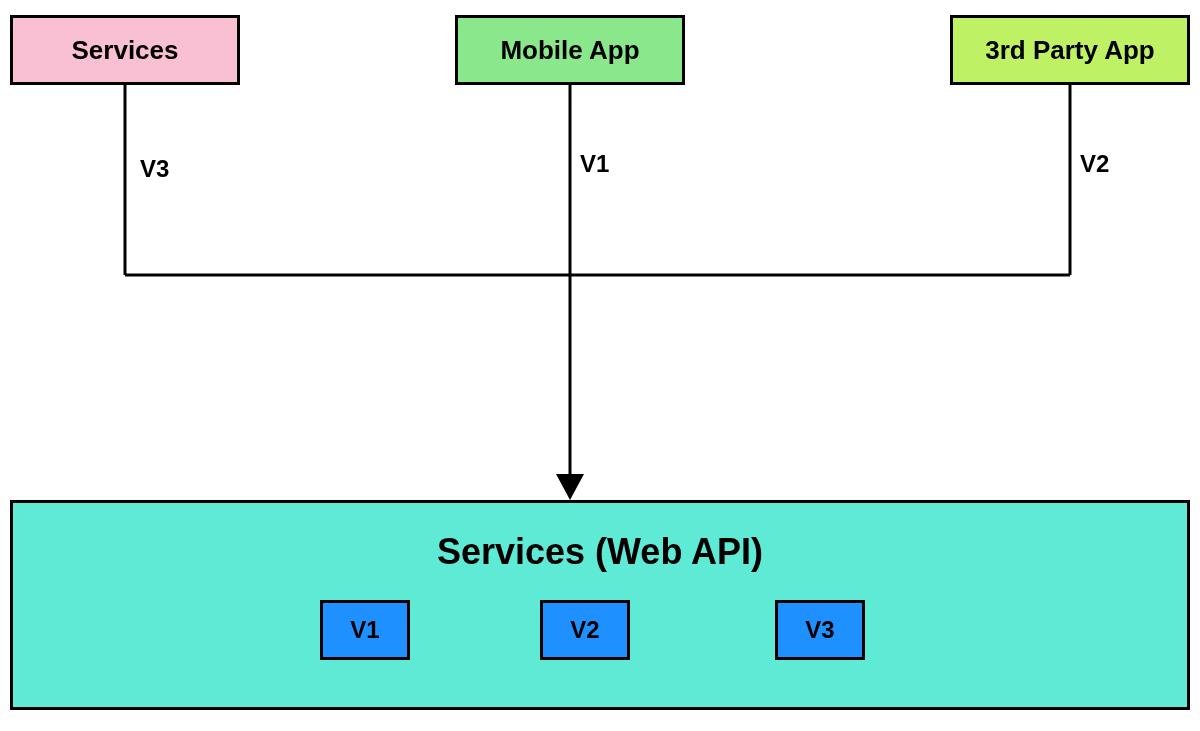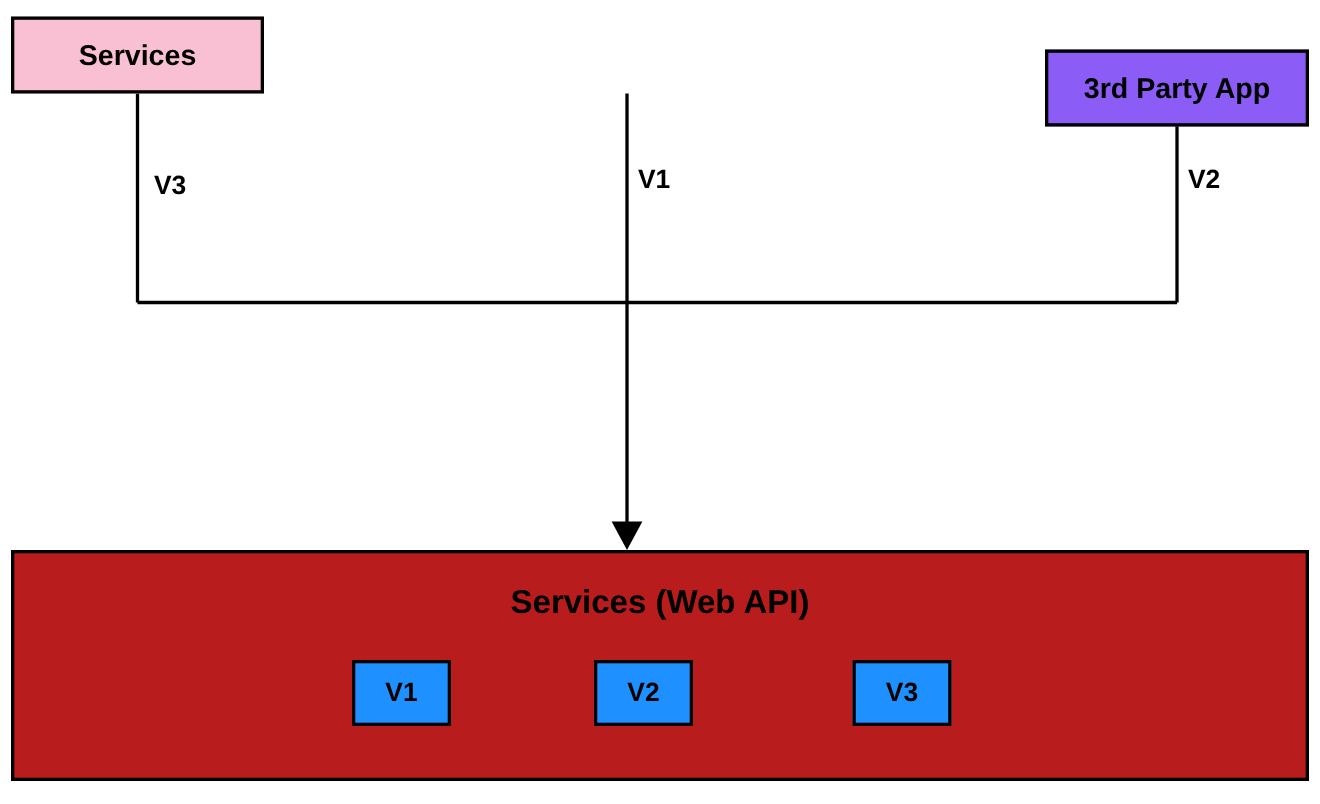--- a/index.html
+++ b/index.html
@@ -24,29 +24,29 @@
     text-align: center;
   }
   .client-box {
     top: 15px;
     height: 70px;
     font-size: 26px;
     line-height: 64px;
   }
   #box-browser    { left: 10px;  width: 230px; background: #f8c0d2; }
   #box-mobile     { left: 455px; width: 230px; background: #8be78b; }
-  #box-thirdparty { left: 950px; width: 240px; background: #8b5cf6; margin-top: 30px; }
+  #box-thirdparty { left: 950px; width: 240px; background: #bef264; }
 
   #box-services {
     top: 500px;
     left: 10px;
     width: 1180px;
     height: 210px;
-    background: #b91c1c;
-    font-size: 30px;
+    background: #5eead4;
+    font-size: 36px;
     padding-top: 28px;
     text-align: center;
   }
 
   .inner-box {
     position: absolute;
     top: 600px;
     width: 90px;
     height: 60px;
     background: #1e90ff;
@@ -94,20 +94,23 @@
     <line x1="125" y1="275" x2="1070" y2="275" stroke="#000" stroke-width="3"></line>
 
     <line x1="570" y1="275" x2="570" y2="488" stroke="#000" stroke-width="3"></line>
 
     <polygon points="570,500 556,474 584,474" fill="#000"></polygon>
   </svg>
 
   <div id="box-browser" class="box client-box">
     <span>Services</span>
   </div>
+  <div id="box-mobile" class="box client-box">
+    <span>Mobile App</span>
+  </div>
   <div id="box-thirdparty" class="box client-box">
     <span>3rd Party App</span>
   </div>
 
   <div id="lbl-v3" class="edge-label">V3</div>
   <div id="lbl-v1" class="edge-label">V1</div>
   <div id="lbl-v2" class="edge-label">V2</div>
 
   <div id="box-services" class="box">
     <span>Services (Web API)</span>

